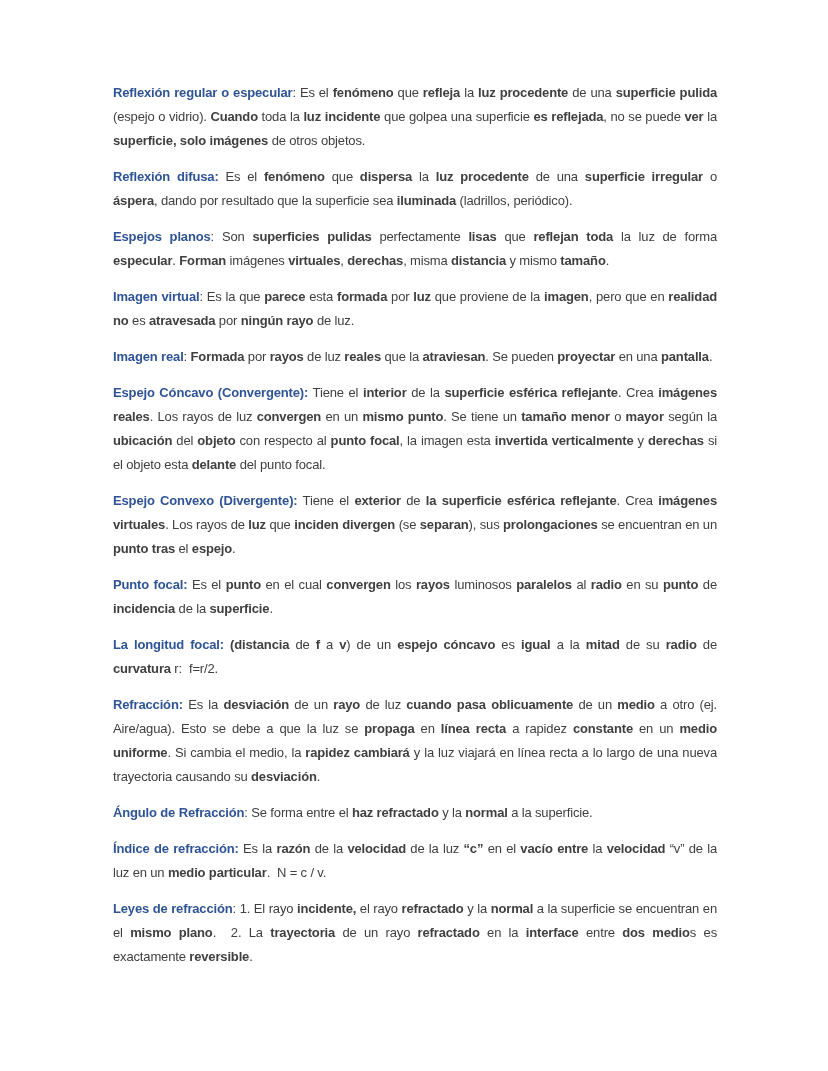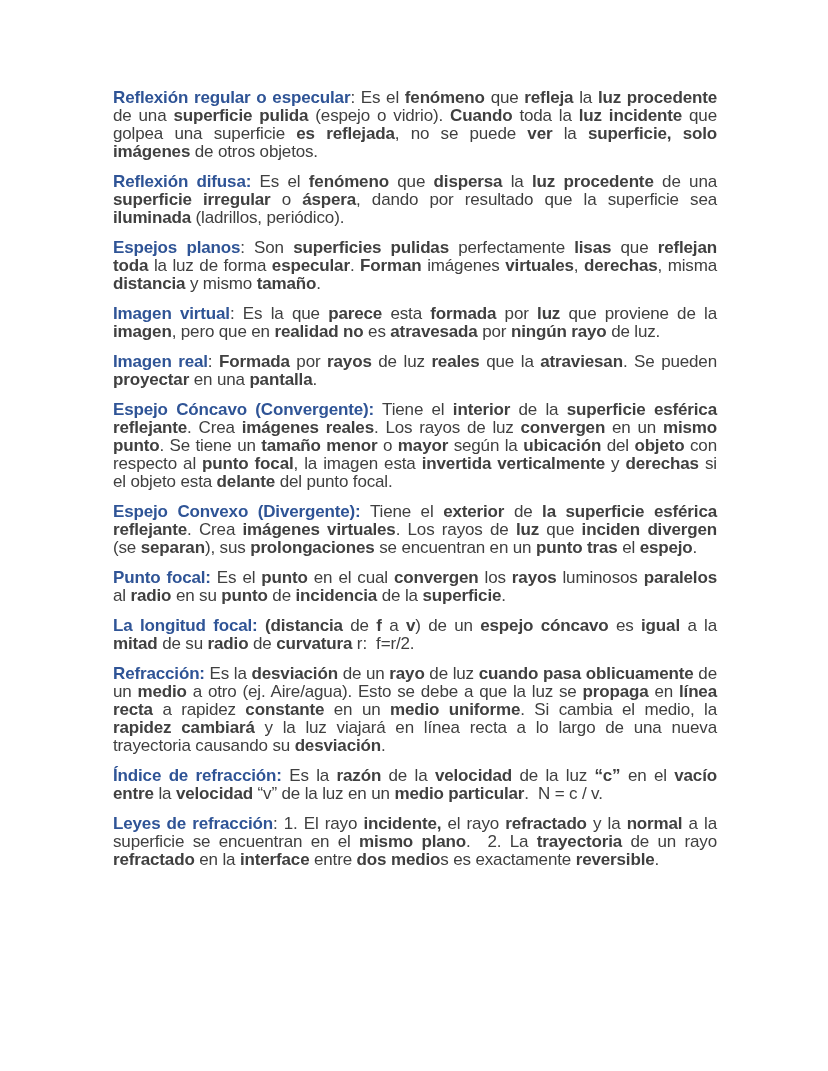--- a/index.html
+++ b/index.html
@@ -11,24 +11,24 @@
     position: relative;
     width: 828px;
     height: 1071px;
     background: #ffffff;
     overflow: hidden;
     font-family: "Liberation Sans", sans-serif;
   }
   .content {
     position: absolute;
     left: 113px;
-    top: 89px;
+    top: 81px;
     width: 604px;
-    font-size: 17px;
-    line-height: 18px;
+    font-size: 13px;
+    line-height: 24px;
     letter-spacing: -0.15px;
     text-align: justify;
   }
   p.para {
     margin: 0 0 12px 0;
   }
   .run-h { font-weight: 700; }
   .run-b { font-weight: 700; }
 </style>
 </head>
@@ -39,16 +39,17 @@
       <p class="para"><span class="run-h" style="color: rgb(47, 84, 150);">Reflexión regular o especular</span><span>: Es el </span><span class="run-b">fenómeno</span><span> que </span><span class="run-b">refleja</span><span> la </span><span class="run-b">luz procedente</span><span> de una </span><span class="run-b">superficie pulida</span><span> (espejo o vidrio). </span><span class="run-b">Cuando</span><span> toda la </span><span class="run-b">luz incidente</span><span> que golpea una superficie </span><span class="run-b">es reflejada</span><span>, no se puede </span><span class="run-b">ver</span><span> la </span><span class="run-b">superficie, solo imágenes</span><span> de otros objetos.</span></p>
       <p class="para"><span class="run-h" style="color: rgb(47, 84, 150);">Reflexión difusa:</span><span> Es el </span><span class="run-b">fenómeno</span><span> que </span><span class="run-b">dispersa</span><span> la </span><span class="run-b">luz procedente</span><span> de una </span><span class="run-b">superficie irregular</span><span> o </span><span class="run-b">áspera</span><span>, dando por resultado que la superficie sea </span><span class="run-b">iluminada</span><span> (ladrillos, periódico).</span></p>
       <p class="para"><span class="run-h" style="color: rgb(47, 84, 150);">Espejos planos</span><span>: Son </span><span class="run-b">superficies pulidas</span><span> perfectamente </span><span class="run-b">lisas</span><span> que </span><span class="run-b">reflejan toda</span><span> la luz de forma </span><span class="run-b">especular</span><span>. </span><span class="run-b">Forman</span><span> imágenes </span><span class="run-b">virtuales</span><span>, </span><span class="run-b">derechas</span><span>, misma </span><span class="run-b">distancia</span><span> y mismo </span><span class="run-b">tamaño</span><span>.</span></p>
       <p class="para"><span class="run-h" style="color: rgb(47, 84, 150);">Imagen virtual</span><span>: Es la que </span><span class="run-b">parece</span><span> esta </span><span class="run-b">formada</span><span> por </span><span class="run-b">luz</span><span> que proviene de la </span><span class="run-b">imagen</span><span>, pero que en </span><span class="run-b">realidad no</span><span> es </span><span class="run-b">atravesada</span><span> por </span><span class="run-b">ningún rayo</span><span> de luz.</span></p>
       <p class="para"><span class="run-h" style="color: rgb(47, 84, 150);">Imagen real</span><span>: </span><span class="run-b">Formada</span><span> por </span><span class="run-b">rayos</span><span> de luz </span><span class="run-b">reales</span><span> que la </span><span class="run-b">atraviesan</span><span>. Se pueden </span><span class="run-b">proyectar</span><span> en una </span><span class="run-b">pantalla</span><span>.</span></p>
       <p class="para"><span class="run-h" style="color: rgb(47, 84, 150);">Espejo Cóncavo (Convergente):</span><span> Tiene el </span><span class="run-b">interior</span><span> de la </span><span class="run-b">superficie esférica reflejante</span><span>. Crea </span><span class="run-b">imágenes reales</span><span>. Los rayos de luz </span><span class="run-b">convergen</span><span> en un </span><span class="run-b">mismo punto</span><span>. Se tiene un </span><span class="run-b">tamaño menor</span><span> o </span><span class="run-b">mayor</span><span> según la </span><span class="run-b">ubicación</span><span> del </span><span class="run-b">objeto</span><span> con respecto al </span><span class="run-b">punto focal</span><span>, la imagen esta </span><span class="run-b">invertida verticalmente</span><span> y </span><span class="run-b">derechas</span><span> si el objeto esta </span><span class="run-b">delante</span><span> del punto focal.</span></p>
       <p class="para"><span class="run-h" style="color: rgb(47, 84, 150);">Espejo Convexo (Divergente):</span><span> Tiene el </span><span class="run-b">exterior</span><span> de </span><span class="run-b">la superficie esférica reflejante</span><span>. Crea </span><span class="run-b">imágenes virtuales</span><span>. Los rayos de </span><span class="run-b">luz</span><span> que </span><span class="run-b">inciden divergen</span><span> (se </span><span class="run-b">separan</span><span>), sus </span><span class="run-b">prolongaciones</span><span> se encuentran en un </span><span class="run-b">punto tras</span><span> el </span><span class="run-b">espejo</span><span>.</span></p>
       <p class="para"><span class="run-h" style="color: rgb(47, 84, 150);">Punto focal:</span><span> Es el </span><span class="run-b">punto</span><span> en el cual </span><span class="run-b">convergen</span><span> los </span><span class="run-b">rayos</span><span> luminosos </span><span class="run-b">paralelos</span><span> al </span><span class="run-b">radio</span><span> en su </span><span class="run-b">punto</span><span> de </span><span class="run-b">incidencia</span><span> de la </span><span class="run-b">superficie</span><span>.</span></p>
       <p class="para"><span class="run-h" style="color: rgb(47, 84, 150);">La longitud focal:</span><span> </span><span class="run-b">(distancia</span><span> de </span><span class="run-b">f</span><span> a </span><span class="run-b">v</span><span>) de un </span><span class="run-b">espejo cóncavo</span><span> es </span><span class="run-b">igual</span><span> a la </span><span class="run-b">mitad</span><span> de su </span><span class="run-b">radio</span><span> de </span><span class="run-b">curvatura</span><span> r: &nbsp;f=r/2.</span></p>
       <p class="para"><span class="run-h" style="color: rgb(47, 84, 150);">Refracción:</span><span> Es la </span><span class="run-b">desviación</span><span> de un </span><span class="run-b">rayo</span><span> de luz </span><span class="run-b">cuando pasa oblicuamente</span><span> de un </span><span class="run-b">medio</span><span> a otro (ej. Aire/agua). Esto se debe a que la luz se </span><span class="run-b">propaga</span><span> en </span><span class="run-b">línea recta</span><span> a rapidez </span><span class="run-b">constante</span><span> en un </span><span class="run-b">medio uniforme</span><span>. Si cambia el medio, la </span><span class="run-b">rapidez cambiará</span><span> y la luz viajará en línea recta a lo largo de una nueva trayectoria causando su </span><span class="run-b">desviación</span><span>.</span></p>
+      <p class="para"><span class="run-h" style="color: rgb(47, 84, 150);">Ángulo de Refracción</span><span>: Se forma entre el </span><span class="run-b">haz refractado</span><span> y la </span><span class="run-b">normal</span><span> a la superficie.</span></p>
       <p class="para"><span class="run-h" style="color: rgb(47, 84, 150);">Índice de refracción:</span><span> Es la </span><span class="run-b">razón</span><span> de la </span><span class="run-b">velocidad</span><span> de la luz </span><span class="run-b">“c”</span><span> en el </span><span class="run-b">vacío entre</span><span> la </span><span class="run-b">velocidad</span><span> “v” de la luz en un </span><span class="run-b">medio particular</span><span>. &nbsp;N = c / v.</span></p>
       <p class="para"><span class="run-h" style="color: rgb(47, 84, 150);">Leyes de refracción</span><span>: 1. El rayo </span><span class="run-b">incidente,</span><span> el rayo </span><span class="run-b">refractado</span><span> y la </span><span class="run-b">normal</span><span> a la superficie se encuentran en el </span><span class="run-b">mismo plano</span><span>. &nbsp;2. La </span><span class="run-b">trayectoria</span><span> de un rayo </span><span class="run-b">refractado</span><span> en la </span><span class="run-b">interface</span><span> entre </span><span class="run-b">dos medio</span><span>s es exactamente </span><span class="run-b">reversible</span><span>.</span></p>
     </div>
 </div>
 
 </body></html>

